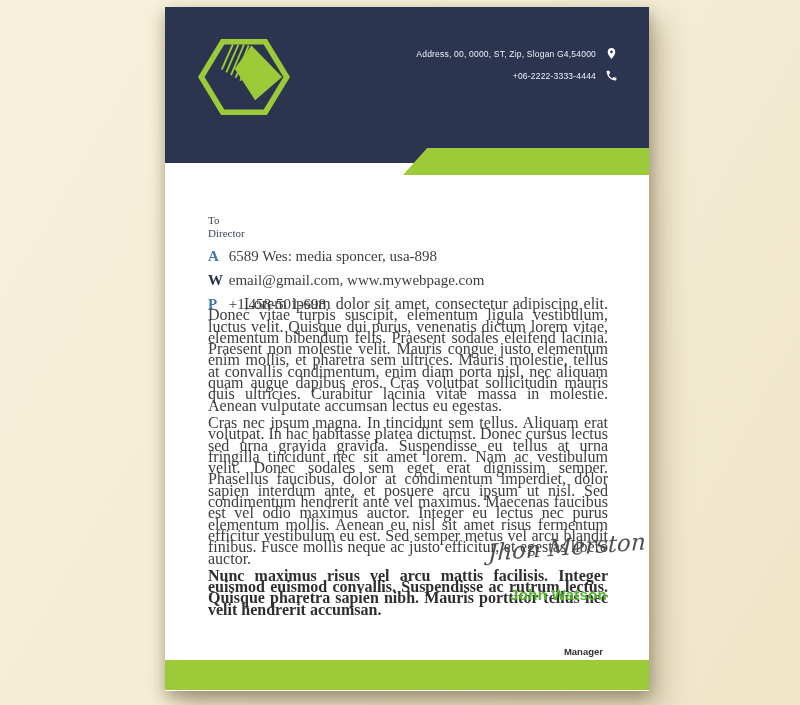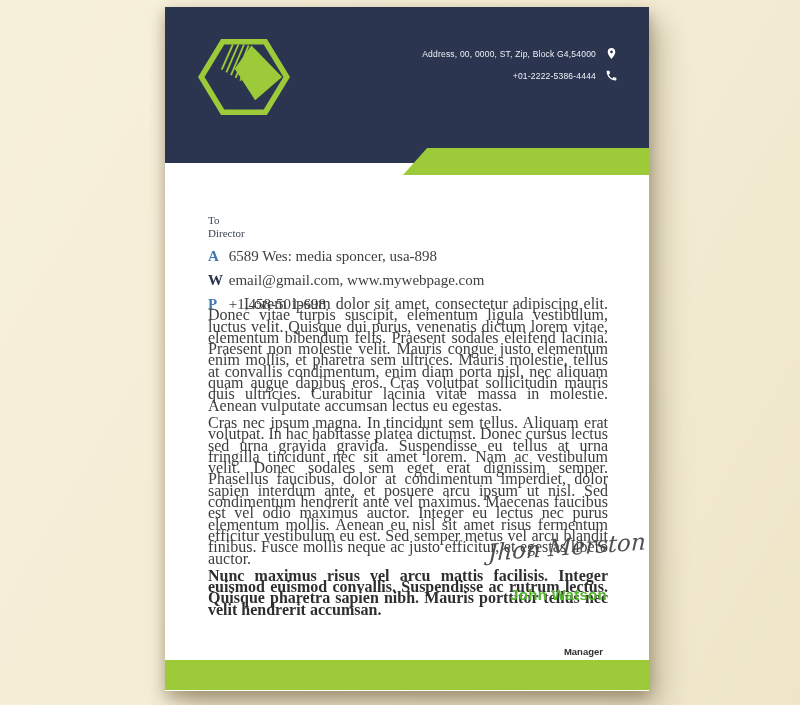--- a/index.html
+++ b/index.html
@@ -86,29 +86,29 @@
             <line x1="26" y1="34" x2="38" y2="7"></line>
             <line x1="31" y1="37" x2="44" y2="7"></line>
             <line x1="36" y1="40" x2="50" y2="7"></line>
             <line x1="41" y1="43" x2="55" y2="8"></line>
             <line x1="46" y1="46" x2="59" y2="12"></line>
           </g>
         </svg>
       </div>
       <div class="contact">
         <div class="contact-row">
-          <span class="contact-text">Address, 00, 0000, ST, Zip, Block G4,54000</span>
+          <span class="contact-text">Address, 00, 0000, ST, Zip, Slogan G4,54000</span>
           <span class="contact-icon">
             <svg viewBox="0 0 24 24">
                 <path d="M12 2C8.1 2 5 5.1 5 9c0 5.2 7 13 7 13s7-7.8 7-13c0-3.9-3.1-7-7-7zm0 9.5A2.5 2.5 0 1 1 12 6.5a2.5 2.5 0 0 1 0 5z" fill="#ffffff"></path>
               </svg>
           </span>
         </div>
         <div class="contact-row">
-          <span class="contact-text">+01-2222-5386-4444</span>
+          <span class="contact-text">+06-2222-3333-4444</span>
           <span class="contact-icon">
             <svg viewBox="0 0 24 24">
                 <path d="M6.6 10.8c1.5 2.8 3.8 5.1 6.6 6.6l2.2-2.2c.3-.3.7-.4 1-.2 1.1.4 2.3.6 3.6.6.6 0 1 .4 1 1V20c0 .6-.4 1-1 1C10.6 21 3 13.4 3 4c0-.6.4-1 1-1h3.5c.6 0 1 .4 1 1 0 1.2.2 2.4.6 3.6.1.3 0 .7-.2 1l-2.3 2.2z" fill="#ffffff"></path>
               </svg>
           </span>
         </div>
       </div>
     </div>
 
     <div class="ribbon"></div>

